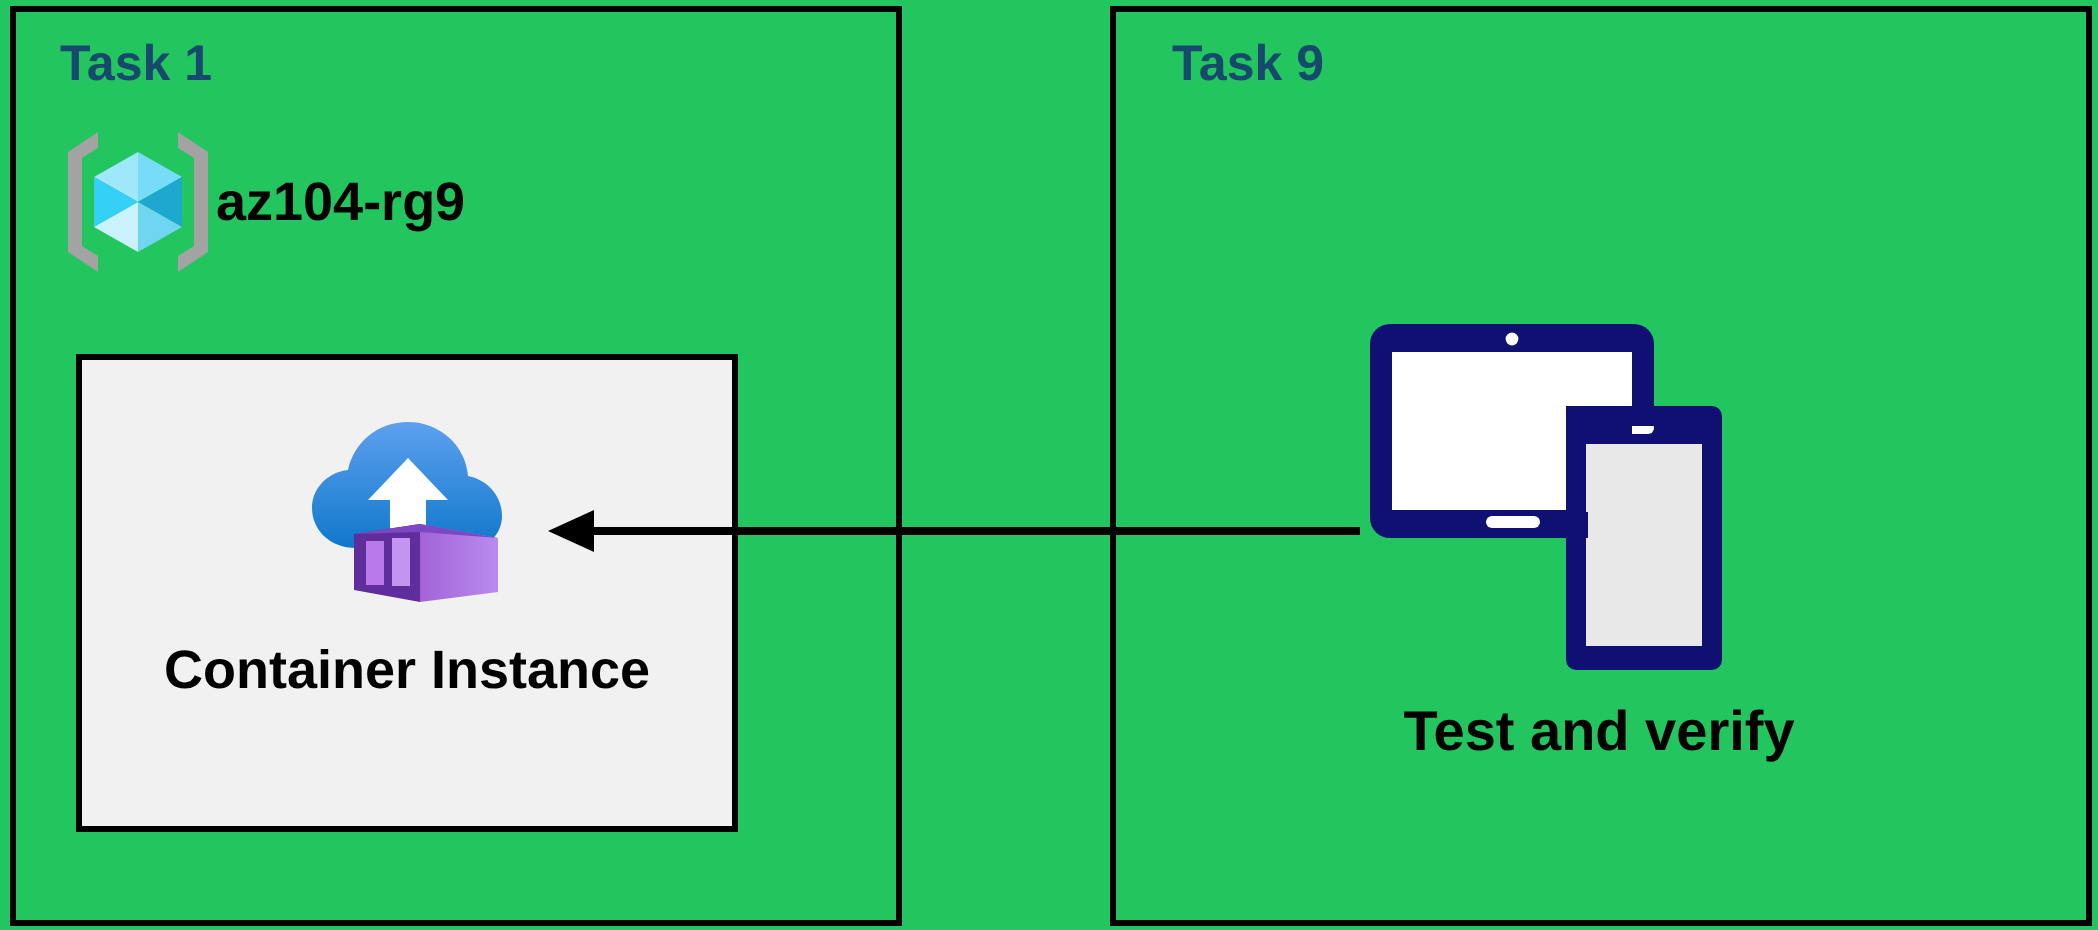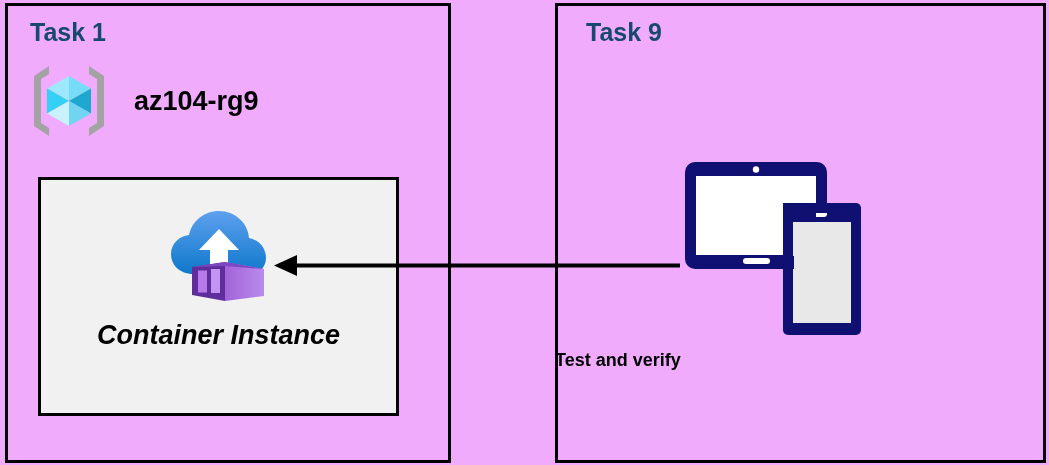--- a/index.html
+++ b/index.html
@@ -7,21 +7,21 @@
     padding: 0;
     background: #ffffff;
   }
   body {
     font-family: "Liberation Sans", sans-serif;
   }
   #canvas {
     position: relative;
     width: 1049px;
     height: 465px;
-    background: #f0abfc;
+    background: #22c55e;
     overflow: hidden;
   }
   .panel {
     position: absolute;
     box-sizing: border-box;
     border: 3px solid #000000;
     background: transparent;
   }
   #panel-task1 {
     left: 5px;
@@ -46,41 +46,40 @@
   #task1-label { left: 30px; top: 18px; }
   #task2-label { left: 586px; top: 18px; }
 
   
   #rg-row {
     position: absolute;
     left: 30px;
     top: 62px;
     display: flex;
     align-items: center;
-    gap: 26px;
+    gap: 0;
   }
   #rg-icon { width: 78px; height: 78px; display: block; }
   #rg-name {
     font-size: 27px;
     font-weight: bold;
     color: #000000;
     white-space: nowrap;
   }
 
   
   #container-box {
     position: absolute;
     left: 38px;
     top: 177px;
-    width: 361px;
+    width: 331px;
     height: 239px;
     box-sizing: border-box;
     border: 3px solid #000000;
     background: #f1f1f1;
-    font-style: italic;
   }
   #ci-icon {
     position: absolute;
     left: 50%;
     top: 22px;
     transform: translateX(-50%);
     width: 100px;
     height: 100px;
     display: block;
   }
@@ -103,21 +102,22 @@
     top: 160px;
     width: 190px;
     height: 180px;
     display: block;
   }
   #test-label {
     position: absolute;
     left: 555px;
     right: 5px;
     top: 350px;
-    font-size: 18px;
+    text-align: center;
+    font-size: 28px;
     font-weight: bold;
     color: #000000;
     white-space: nowrap;
   }
 
   
   #arrow {
     position: absolute;
     left: 270px;
     top: 250px;

